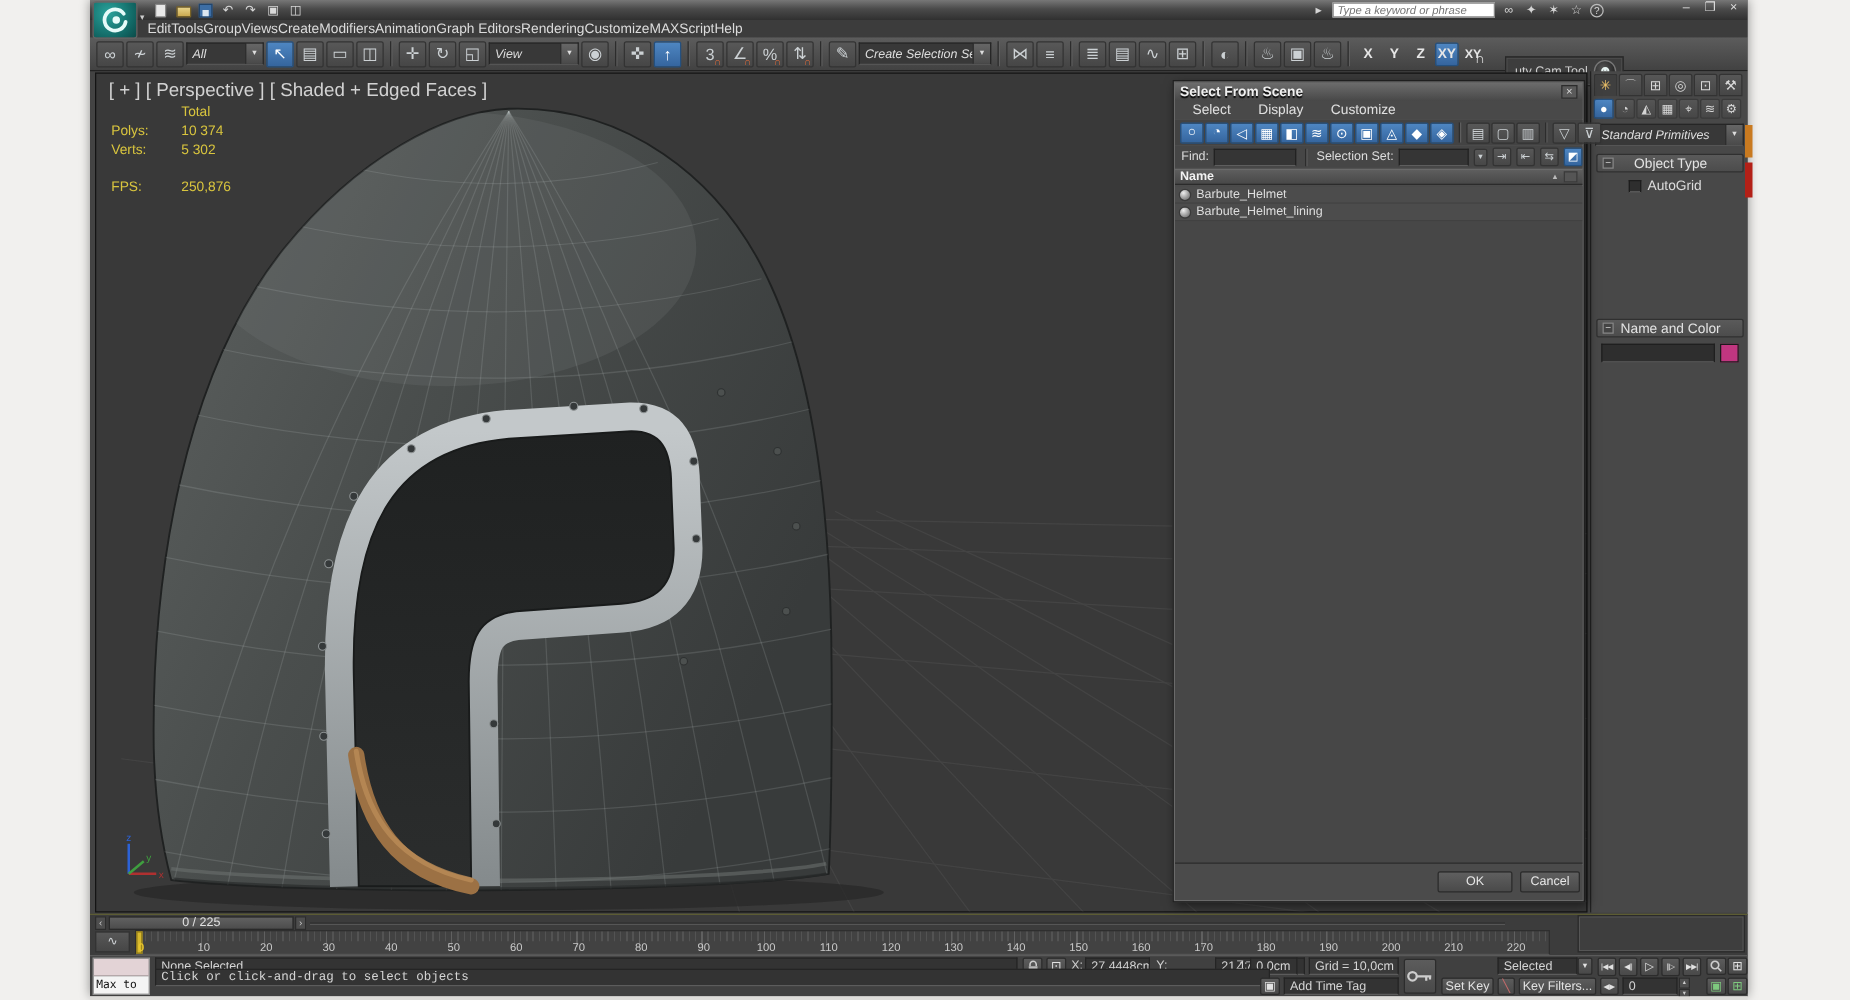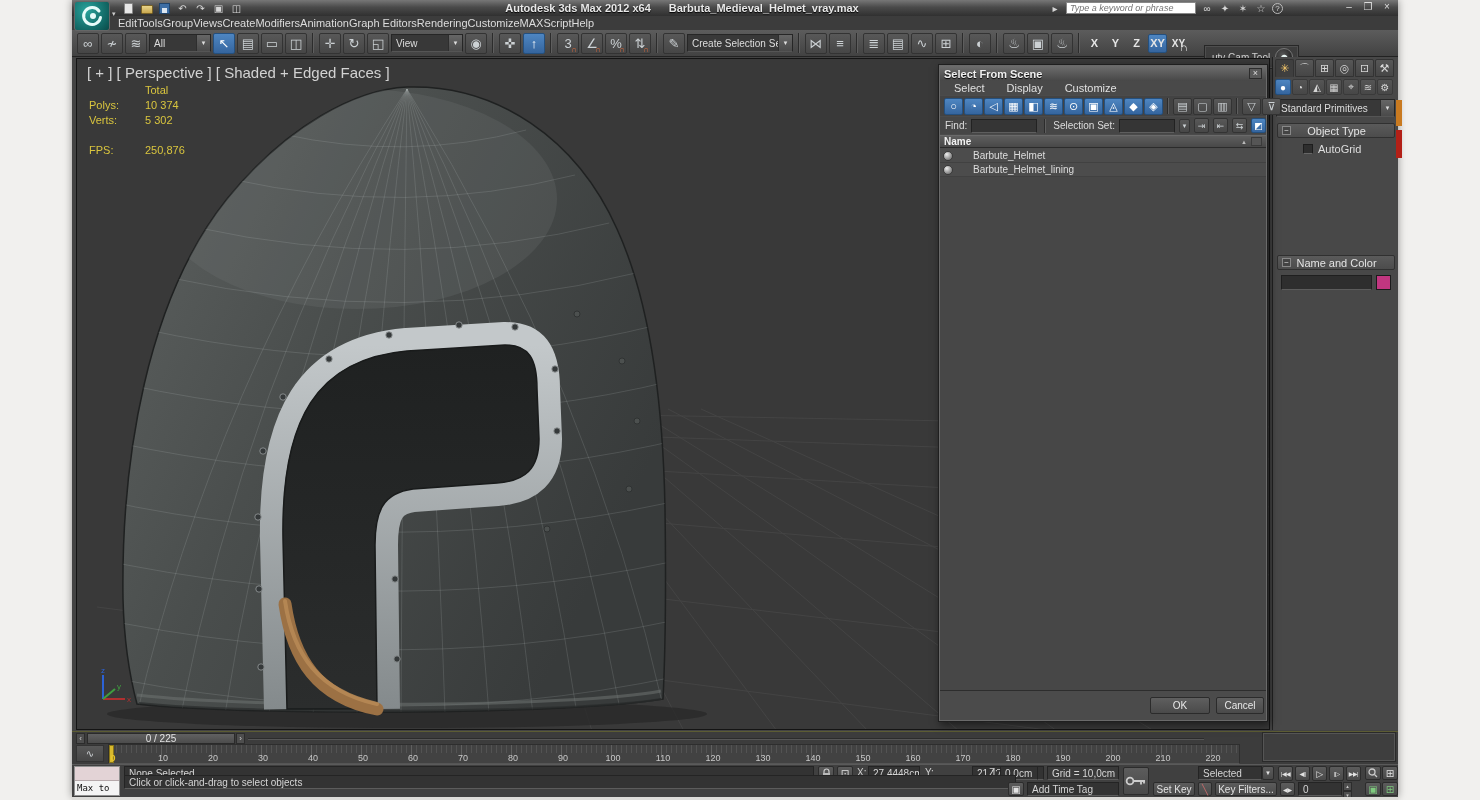--- a/index.html
+++ b/index.html
@@ -26,21 +26,21 @@
   .win-controls span{font-size:10px;color:#ddd;width:12px;text-align:center;}
   
   .menubar{position:absolute;left:0;top:16px;width:100%;height:14px;background:#3c3c3c;display:flex;align-items:center;padding-left:46px;}
   .menu-item{font-size:11px;color:#dcdcdc;white-space:nowrap;}
   
   .toolbar{position:absolute;left:0;top:30px;width:100%;height:27px;background:linear-gradient(#5c5c5c,#424242);border-bottom:1px solid #222;display:flex;align-items:center;gap:2px;padding-left:5px;}
   .icn{width:22px;height:21px;display:flex;align-items:center;justify-content:center;color:#ccd1d4;font-size:13px;background:linear-gradient(#585858,#464646);border:1px solid #333;border-radius:2px;flex:none;position:relative;}
   .icn.blue{background:linear-gradient(#58a;#58a);background:linear-gradient(#4e86c2,#35659e);border-color:#24507f;color:#fff;}
   .icn .sub-magnet{position:absolute;right:1px;bottom:-1px;font-size:8px;color:#e06a3a;font-weight:bold;}
   .sep{width:2px;height:20px;border-left:1px solid #2c2c2c;border-right:1px solid #5e5e5e;margin:0 3px;flex:none;}
-  .dd{height:18px;background:#383838;border:1px solid #262626;border-bottom-color:#555;display:flex;align-items:center;flex:none;}
+  .dd{height:18px;background:#383838;border:1px solid #262626;border-bottom-color:#555;display:flex;align-items:center;flex:none;font-style:italic;}
   .dd .dd-text{font-size:10px;color:#ddd;padding:0 4px;overflow:hidden;white-space:nowrap;flex:1;}
   .dd .dd-arrow{width:14px;height:16px;background:linear-gradient(#666,#4a4a4a);border-left:1px solid #2e2e2e;color:#ddd;font-size:6px;display:flex;align-items:center;justify-content:center;}
   .axis-btn{width:19px;height:19px;display:flex;align-items:center;justify-content:center;color:#e6e6e6;font-size:11px;font-weight:bold;flex:none;}
   .axis-btn.blue{background:linear-gradient(#4e86c2,#35659e);border:1px solid #24507f;border-radius:2px;}
   .camtool{margin-left:14px;height:24px;background:#3d3d3d;border:1px solid #272727;box-shadow:inset 0 0 0 1px #4e4e4e;display:flex;align-items:center;gap:5px;padding:0 5px 0 7px;flex:none;margin-top:28px;}
   .camtool .ct-label{font-size:10px;color:#cfcfcf;white-space:nowrap;}
   .ct-face{width:18px;height:18px;border-radius:50%;background:radial-gradient(circle at 40% 35%,#555,#111);border:1px solid #777;color:#e8f4f2;font-size:11px;display:flex;align-items:center;justify-content:center;}
   
   .viewport{position:absolute;left:4px;top:58px;width:1194px;height:672px;background:#393939;border:1px solid #141414;overflow:hidden;}
   .vp-label{position:absolute;left:10px;top:5px;font-size:15px;color:#d2d2d2;z-index:3;}
@@ -84,21 +84,21 @@
   .dlg-findrow{position:absolute;left:1px;top:52px;right:1px;height:17px;display:flex;align-items:center;gap:4px;padding-left:5px;background:#464646;}
   .dlg-findrow .lbl{font-size:10px;color:#ddd;white-space:nowrap;}
   .dlg-input{height:14px;background:#353535;border:1px solid #222;border-bottom-color:#5e5e5e;color:#ddd;font-size:10px;font-family:inherit;padding:0 2px;}
   .mini-btn{width:15px;height:15px;display:flex;align-items:center;justify-content:center;font-size:9px;color:#ccd1d4;background:linear-gradient(#585858,#474747);border:1px solid #333;border-radius:2px;flex:none;}
   .mini-btn.blue{background:linear-gradient(#4e86c2,#35659e);border-color:#24507f;color:#fff;}
   .dlg-header{position:absolute;left:1px;top:70px;right:1px;height:13px;background:linear-gradient(#5e5e5e,#484848);border-top:1px solid #6a6a6a;border-bottom:1px solid #2b2b2b;display:flex;align-items:center;padding:0 4px;}
   .dlg-header .h{font-size:10px;font-weight:bold;color:#f2f2f2;flex:1;}
   .dlg-header .sort{font-size:6px;color:#bbb;margin-right:4px;}
   .dlg-header .corner{width:11px;height:9px;background:#555;border:1px solid #3a3a3a;}
   .dlg-list{position:absolute;left:1px;top:84px;right:1px;bottom:30px;background:#474747;border-bottom:1px solid #2d2d2d;overflow:hidden;}
-  .obj-row{height:14px;display:flex;align-items:center;gap:20px;padding-left:3px;border-bottom:1px solid #414141;background:#4c4c4c;}
+  .obj-row{height:14px;display:flex;align-items:center;gap:4px;padding-left:3px;border-bottom:1px solid #414141;background:#4c4c4c;}
   .sphere-ic{width:10px;height:10px;border-radius:50%;background:radial-gradient(circle at 35% 30%,#eee,#9a9a9a 55%,#5f5f5f);flex:none;border:1px solid #3a3a3a;}
   .obj-row .nm{font-size:10px;color:#ddd;}
   .dlg-footer{position:absolute;left:1px;bottom:1px;right:1px;height:28px;background:#4b4b4b;}
   .dlg-btn{position:absolute;top:5px;height:17px;background:linear-gradient(#5f5f5f,#4a4a4a);border:1px solid #2b2b2b;border-radius:2px;color:#e8e8e8;font-size:10px;display:flex;align-items:center;justify-content:center;}
   
   .timeslider{position:absolute;left:0;top:731px;width:100%;height:13px;background:#3c3c3c;border-top:1px solid #5c5c33;}
   .ts-btn{position:absolute;top:1px;width:9px;height:11px;background:#4e4e4e;border:1px solid #2c2c2c;color:#ccc;font-size:8px;line-height:9px;text-align:center;}
   .ts-handle{position:absolute;left:15px;top:1px;width:148px;height:11px;background:linear-gradient(#616161,#4c4c4c);border:1px solid #2a2a2a;color:#e2e2e2;font-size:10px;text-align:center;line-height:10px;}
   .ts-track{position:absolute;left:176px;top:6px;width:956px;height:2px;background:#2c2c2c;border-bottom:1px solid #565656;}
   .ruler-wrap{position:absolute;left:0;top:744px;width:100%;height:20px;background:#3c3c3c;}
@@ -122,23 +122,20 @@
   .navb{width:16px;height:14px;font-size:10px;}
   .green{color:#7ec97e;}
   .page-strip{position:absolute;left:72px;top:797px;width:1326px;height:3px;background:#dddcd9;}
 </style>
 </head>
 <body>
 
 <div class="app">
 
   <div class="titlebar">
-    <div class="title-text">
-      <span>Autodesk 3ds Max  2012 x64</span><span>Barbuta_Medieval_Helmet_vray.max</span>
-    </div>
     <div class="qat">
       <span class="q">
           <span class="q-page"></span>
         </span>
       <span class="q">
           <span class="q-folder"></span>
         </span>
       <span class="q">
           <span class="q-save"></span>
         </span>
@@ -553,21 +550,21 @@
     <span class="sb-btn pb" style="left:1274px;top:1px;">▶▶|</span>
     <span class="sb-btn navb" style="left:1293px;top:1px;">
       <svg width="10" height="10" viewBox="0 0 10 10">
           <circle cx="4" cy="4" r="3" fill="none" stroke="#ccc" stroke-width="1.3"></circle>
           <line x1="6.5" y1="6.5" x2="9" y2="9" stroke="#ccc" stroke-width="1.3"></line>
         </svg>
     </span>
 
     <span class="sb-btn navb" style="left:1310px;top:1px;">⊞</span>
 
-    <span class="f" style="left:52px;top:10px;width:892px;height:14px;">Click or click-and-drag to select objects</span>
+    <span class="f" style="left:52px;top:10px;width:892px;height:14px;font-family:Liberation Mono, monospace;">Click or click-and-drag to select objects</span>
     <span class="sb-btn" style="left:936px;top:17px;width:16px;height:14px;">▣</span>
     <span class="f" style="left:955px;top:17px;width:92px;height:14px;">Add Time Tag</span>
     <span class="sb-btn" style="left:1081px;top:17px;width:42px;height:14px;">Set Key</span>
     <span class="sb-btn" style="left:1126px;top:17px;width:14px;height:14px;color:#c46a6a;">╲</span>
     <span class="sb-btn" style="left:1143px;top:17px;width:62px;height:14px;">Key Filters...</span>
     <span class="sb-btn" style="left:1208px;top:17px;width:15px;height:14px;font-size:6px;">◀▶</span>
     <span class="f" style="left:1226px;top:17px;width:44px;height:14px;">0</span>
     <span style="position:absolute;left:1271px;top:17px;width:9px;height:14px;display:flex;flex-direction:column;">
       <span style="font-size:5px;color:#ccc;line-height:7px;text-align:center;background:#4e4e4e;border:1px solid #2c2c2c;">▴</span>
       <span style="font-size:5px;color:#ccc;line-height:7px;text-align:center;background:#4e4e4e;border:1px solid #2c2c2c;">▾</span>

